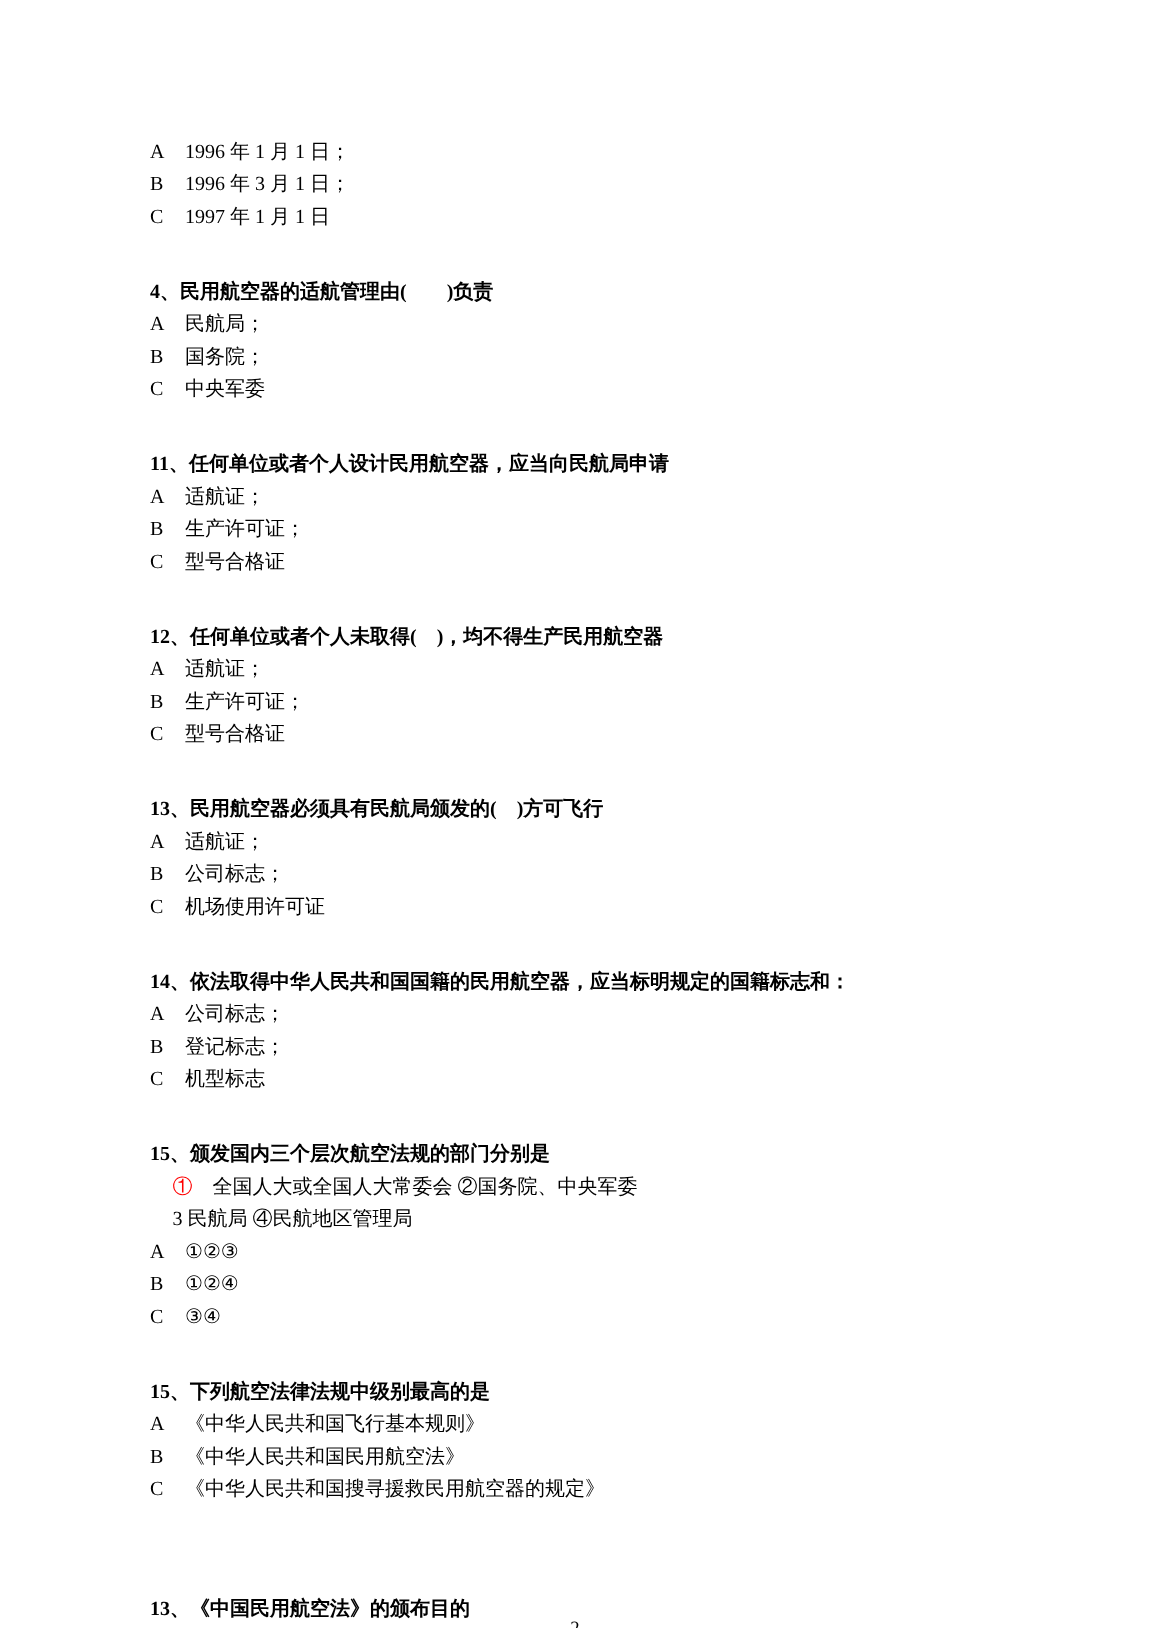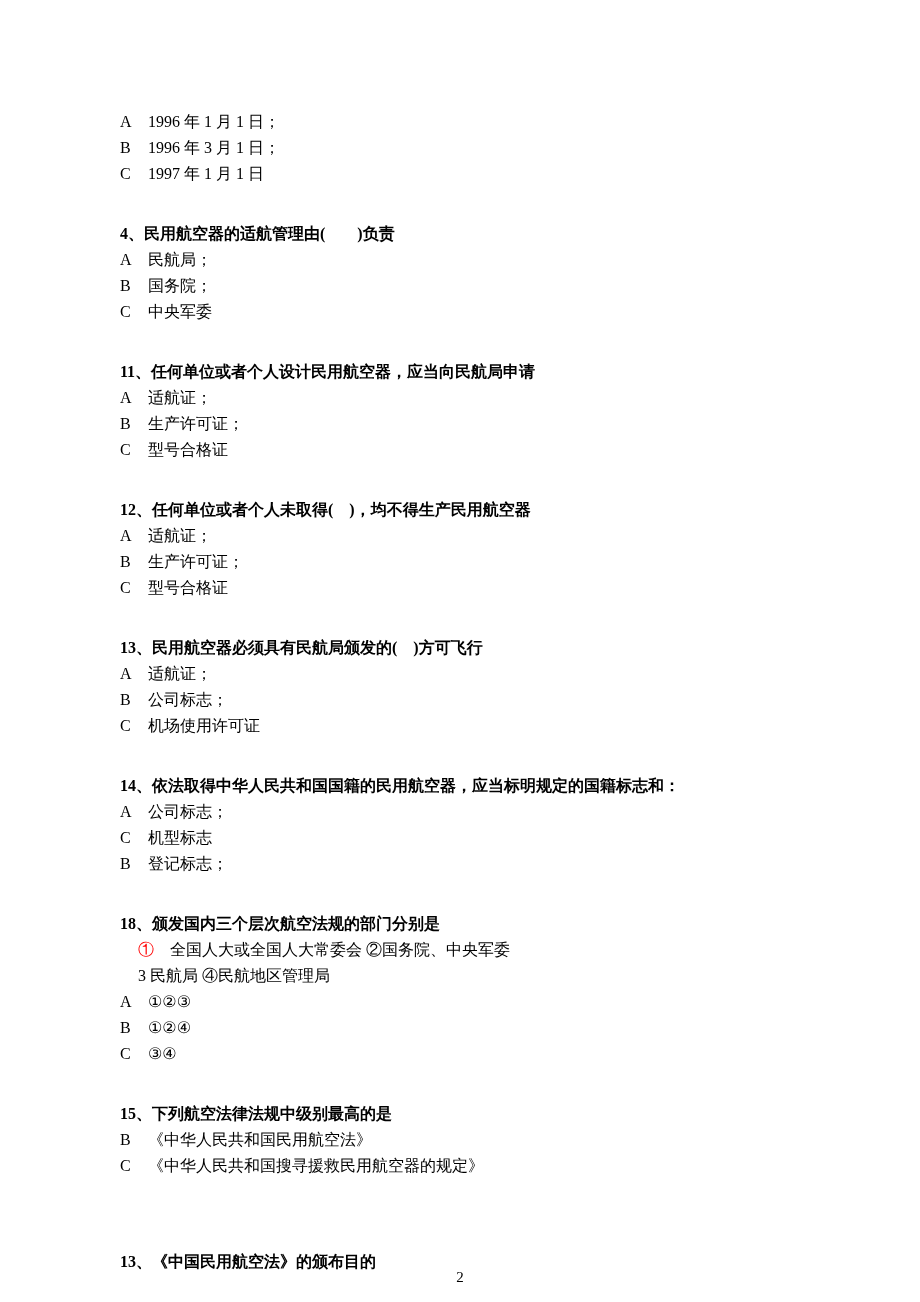--- a/index.html
+++ b/index.html
@@ -121,48 +121,52 @@
     <span class="label">C</span>
     <span class="text">机场使用许可证</span>
   </div>
 
   <div class="question">14、依法取得中华人民共和国国籍的民用航空器，应当标明规定的国籍标志和：</div>
   <div class="option">
     <span class="label">A</span>
     <span class="text">公司标志；</span>
   </div>
   <div class="option">
+    <span class="label">B</span>
+    <span class="text">登记标志；</span>
+  </div>
+  <div class="option">
     <span class="label">C</span>
     <span class="text">机型标志</span>
   </div>
-  <div class="option">
-    <span class="label">B</span>
-    <span class="text">登记标志；</span>
-  </div>
 
-  <div class="question">18、颁发国内三个层次航空法规的部门分别是</div>
+  <div class="question">15、颁发国内三个层次航空法规的部门分别是</div>
   <div class="q15-sub">
     <span class="red-circle">①</span><span>　全国人大或全国人大常委会 ②国务院、中央军委</span>
   </div>
   <div class="q15-sub">3 民航局 ④民航地区管理局</div>
   <div class="option">
     <span class="label">A</span>
     <span class="text">①②③</span>
   </div>
   <div class="option">
     <span class="label">B</span>
     <span class="text">①②④</span>
   </div>
   <div class="option">
     <span class="label">C</span>
     <span class="text">③④</span>
   </div>
 
   <div class="question">15、下列航空法律法规中级别最高的是</div>
   <div class="option">
+    <span class="label">A</span>
+    <span class="text">《中华人民共和国飞行基本规则》</span>
+  </div>
+  <div class="option">
     <span class="label">B</span>
     <span class="text">《中华人民共和国民用航空法》</span>
   </div>
   <div class="option">
     <span class="label">C</span>
     <span class="text">《中华人民共和国搜寻援救民用航空器的规定》</span>
   </div>
 
   <div class="question" style="margin-top:72px;">13、《中国民用航空法》的颁布目的</div>
 

